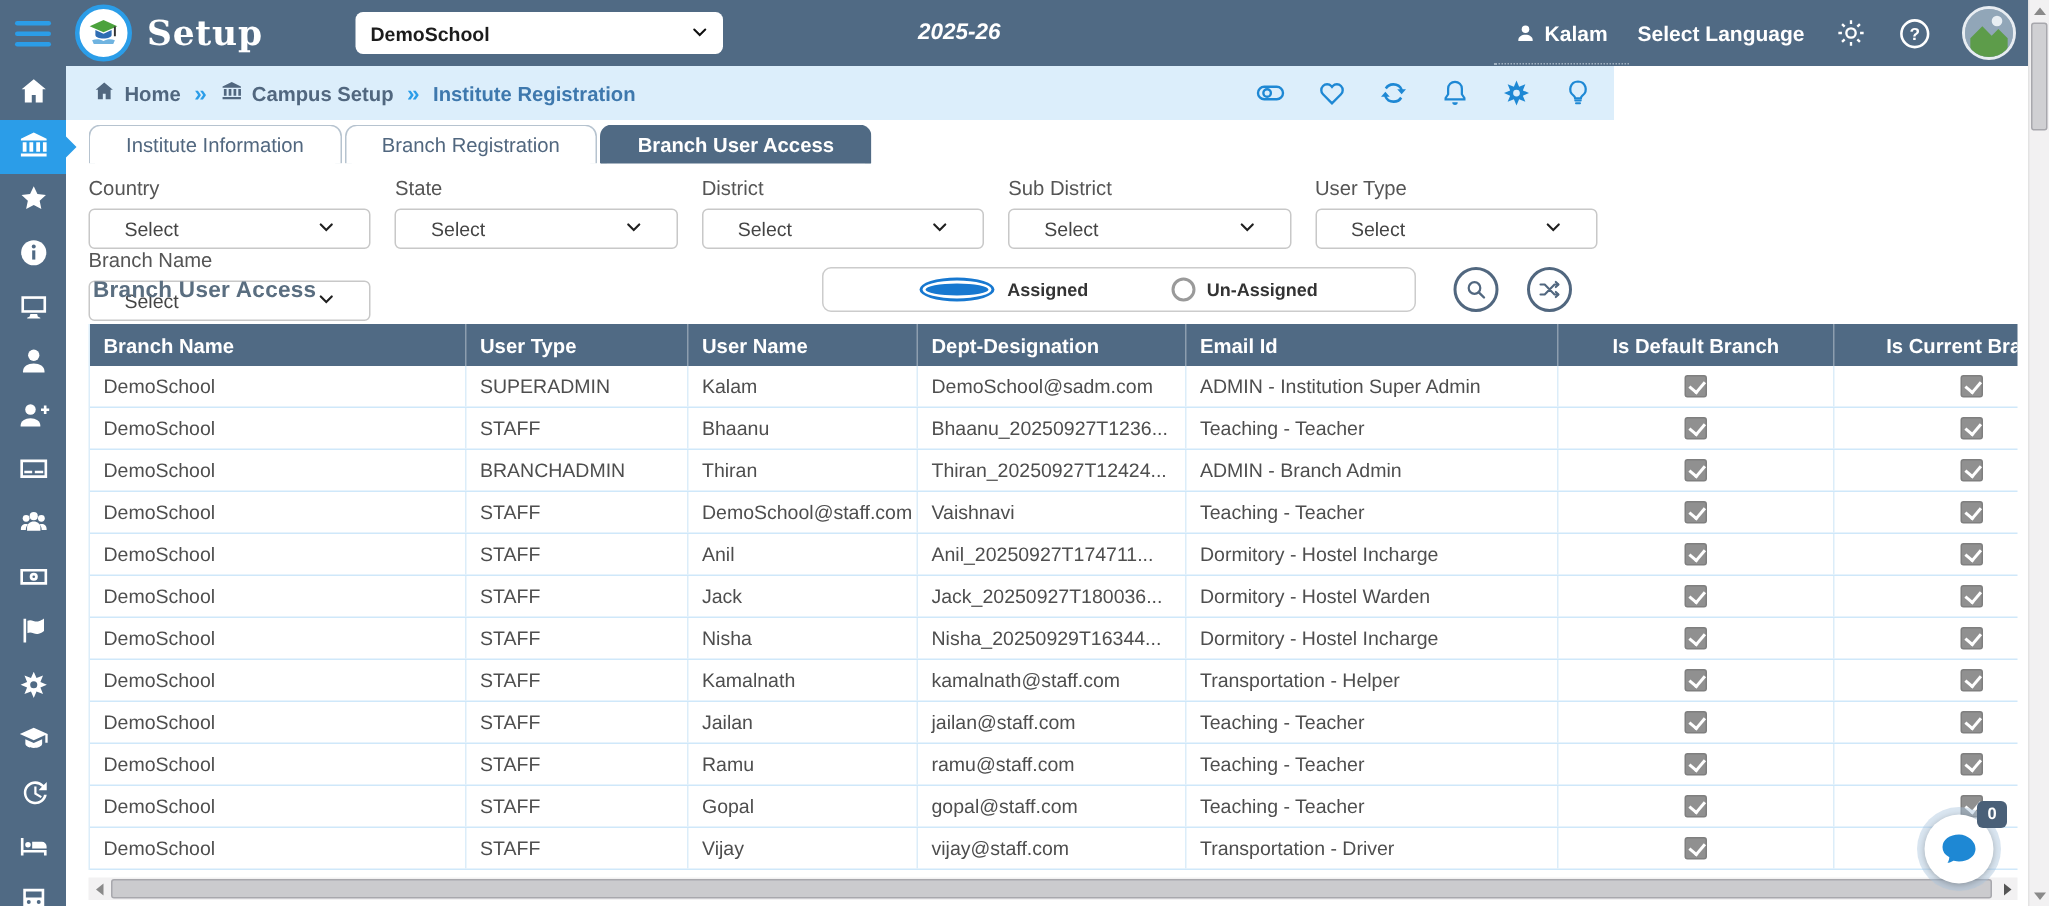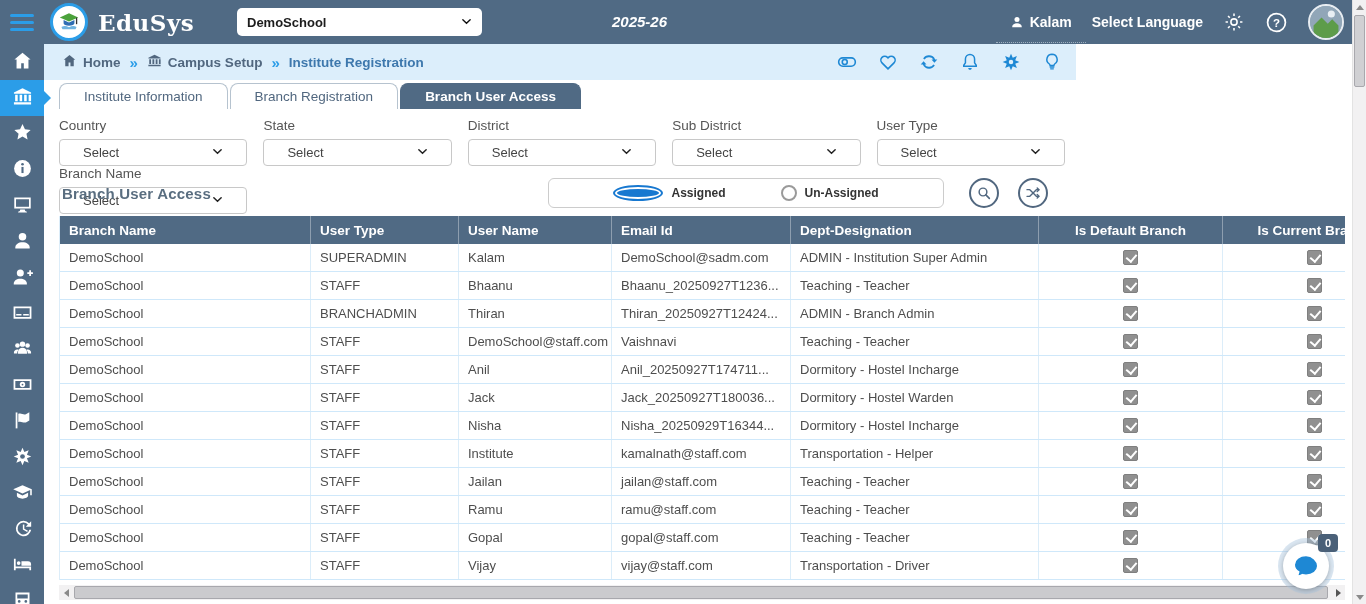--- a/index.html
+++ b/index.html
@@ -111,21 +111,21 @@
     </div>
   <div class="logo-wrap">
     <div class="logo-circ">
       <svg viewBox="0 0 24 24" width="26" height="26">
         <path d="M12 4 3.5 7.8 12 11.5l8.5-3.7z" fill="#4ba23c"></path>
         <path d="M7 10.2v3c0 1.2 2.2 2.2 5 2.2s5-1 5-2.2v-3L12 12.4z" fill="#2f6db3"></path>
         <path d="M5 16.5c2.2-1 4.6-1 7 .4 2.4-1.4 4.8-1.4 7-.4l-1 2.3H6z" fill="#6fb3e0"></path>
         <rect x="18.4" y="8" width="1.2" height="6" fill="#333"></rect>
       </svg>
     </div>
-    <span class="app-name">EduSys</span>
+    <span class="app-name">Setup</span>
   </div>
   <div class="school-select">
     <span>DemoSchool</span>
     <span class="chev">
       <svg viewBox="0 0 24 24" width="13" height="13">
           <path d="M4 8l8 8 8-8" fill="none" stroke="#111" stroke-width="3" stroke-linecap="round"></path>
         </svg>
     </span>
   </div>
   <div class="year">2025-26</div>
@@ -413,22 +413,22 @@
           <path d="M18.3 4.4 21 7l-2.7 2.6M18.3 14.4 21 17l-2.7 2.6"></path>
         </svg>
     </div>
   </div>
 
   <div class="tbl" id="table">
       <div class="trow head">
         <div class="hcell">Branch Name</div>
         <div class="hcell">User Type</div>
         <div class="hcell">User Name</div>
+        <div class="hcell">Dept-Designation</div>
         <div class="hcell">Email Id</div>
-        <div class="hcell">Dept-Designation</div>
         <div class="hcell center">Is Default Branch</div>
         <div class="hcell center">Is Current Branch</div>
       </div>
       <div class="trow">
         <div class="tcell">DemoSchool</div>
         <div class="tcell">SUPERADMIN</div>
         <div class="tcell">Kalam</div>
         <div class="tcell">DemoSchool@sadm.com</div>
         <div class="tcell">ADMIN - Institution Super Admin</div>
         <div class="tcell center">
@@ -512,21 +512,21 @@
         <div class="tcell center">
           <span class="cbx"></span>
         </div>
         <div class="tcell center">
           <span class="cbx"></span>
         </div>
       </div>
       <div class="trow">
         <div class="tcell">DemoSchool</div>
         <div class="tcell">STAFF</div>
-        <div class="tcell">Institute</div>
+        <div class="tcell">Kamalnath</div>
         <div class="tcell">kamalnath@staff.com</div>
         <div class="tcell">Transportation - Helper</div>
         <div class="tcell center">
           <span class="cbx"></span>
         </div>
         <div class="tcell center">
           <span class="cbx"></span>
         </div>
       </div>
       <div class="trow">

